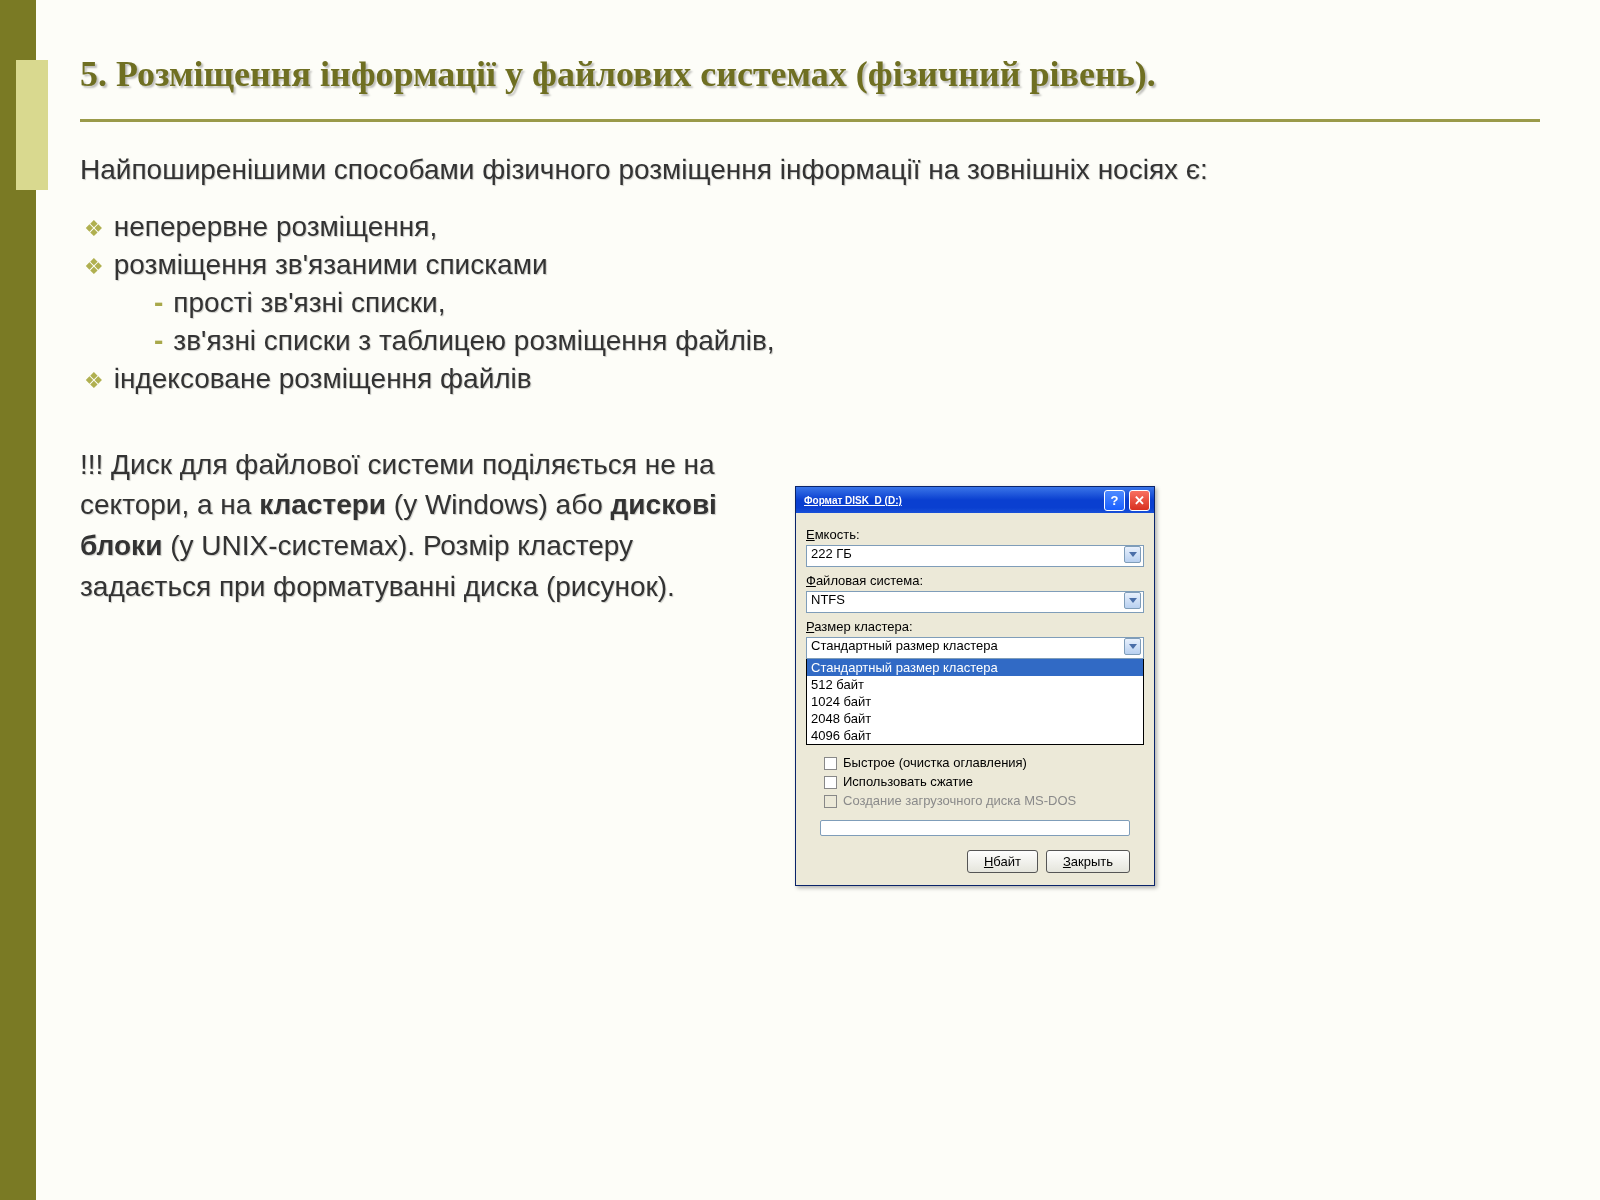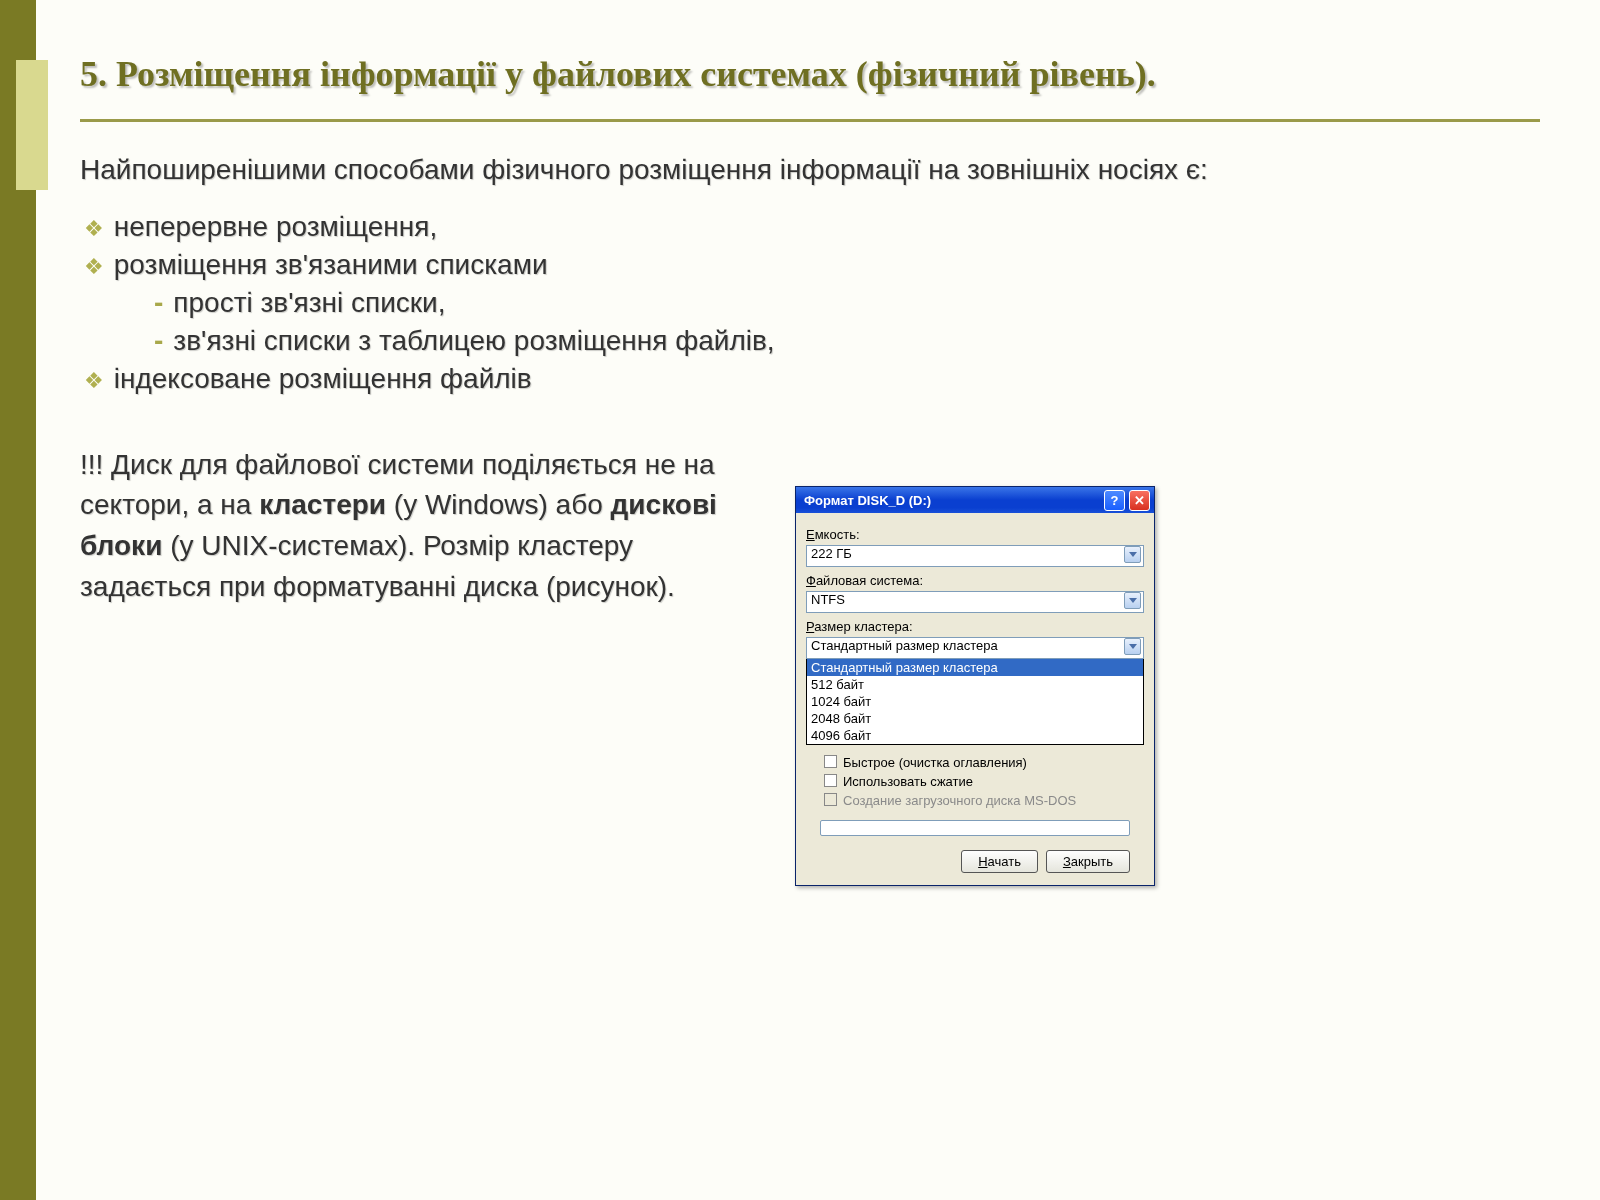--- a/index.html
+++ b/index.html
@@ -106,24 +106,25 @@
     height: 26px;
     background: linear-gradient(to bottom, #3a75e8 0%, #0a3fd0 50%, #0a3fd0 80%, #1850d8 100%);
     display: flex;
     align-items: center;
     padding: 0 4px 0 8px;
     gap: 4px;
   }
   .titlebar-text {
     color: #fff;
     font-weight: bold;
-    font-size: 13px;
+    font-size: 10px;
     flex: 1;
     white-space: nowrap;
     overflow: hidden;
+    text-decoration: underline;
   }
   .tb-btn {
     width: 21px; height: 21px;
     border-radius: 3px;
     display: flex;
     align-items: center;
     justify-content: center;
     font-weight: bold;
     font-size: 13px;
     color: #fff;
@@ -157,21 +158,21 @@
   .dropdown-list {
     background: #fff;
     border: 1px solid #000;
     border-top: none;
     font-size: 13px;
   }
   .dd-item { padding: 1px 4px; color: #000; }
   .dd-item.sel { background: #316ac5; color: #fff; }
   .chk-row {
     display: flex;
-    align-items: flex-start;
+    align-items: flex-end;
     gap: 6px;
     margin: 4px 0 4px 18px;
     font-size: 13px;
   }
   .chk-row.disabled { color: #8a8a8a; }
   .chk {
     width: 13px; height: 13px;
     background: #fff;
     border: 1px solid #888;
   }
@@ -295,21 +296,21 @@
       <div class="chk-row disabled">
         <div class="chk"></div>
         <span>Создание загрузочного диска MS-DOS</span>
       </div>
 
       <div class="prog"></div>
 
       <div class="btn-row">
         <div class="btn">
             <span class="u">Н</span>
-            <span>ачать</span>
+            <span>байт</span>
           </div>
         <div class="btn">
             <span class="u">З</span>
             <span>акрыть</span>
           </div>
       </div>
     </div>
   </div>
 </div>
 

